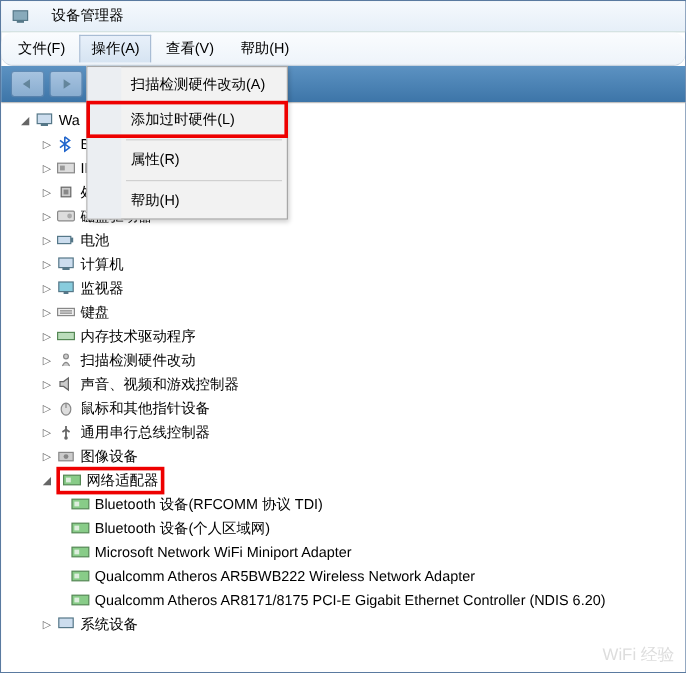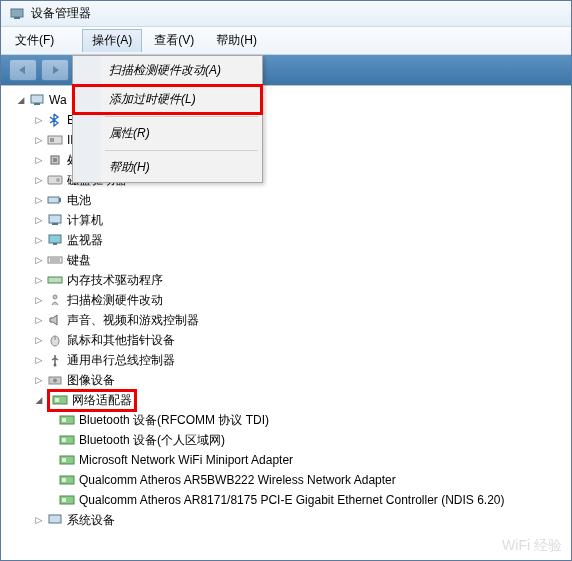--- a/index.html
+++ b/index.html
@@ -1,34 +1,34 @@
 <!DOCTYPE html>
 <html><head>
 <meta charset="utf-8">
 <style>
 * { box-sizing: border-box; margin: 0; padding: 0; }
 body { font-family: "Microsoft YaHei", "SimSun", Tahoma, sans-serif; font-size: 12px; background: #fff; width: 572px; height: 561px; overflow: hidden; position: relative; }
 .window { border: 1px solid #5a7aa0; background: #fff; width: 572px; height: 561px; display: flex; flex-direction: column; }
-.titlebar { background: linear-gradient(to bottom, #f5f9fd, #e6eff8); padding: 4px 8px; border-bottom: 1px solid #cdd; display: flex; align-items: center; gap: 6px; }
+.titlebar { background: linear-gradient(to bottom, #f5f9fd, #e6eff8); padding: 4px 8px; border-bottom: 1px solid #cdd; display: flex; align-items: center; gap: 18px; }
 .titlebar .icon { width: 16px; height: 16px; display: inline-flex; align-items: center; justify-content: center; }
-.menubar { background: linear-gradient(to bottom, #fafcfe, #eef4fa); border-bottom: 1px solid #c8d4e0; padding: 2px 4px; display: flex; gap: 2px; }
+.menubar { background: linear-gradient(to bottom, #fafcfe, #eef4fa); border-bottom: 1px solid #c8d4e0; padding: 2px 4px; display: flex; gap: 2px; border-radius: 10px; }
 .menu-item { padding: 3px 10px; cursor: default; }
-.menu-item.open { background: linear-gradient(to bottom, #e8f0fa, #d6e4f2); border: 1px solid #a8bcd4; border-bottom: none; padding: 2px 9px 3px; margin-left: 16px; }
+.menu-item.open { background: linear-gradient(to bottom, #e8f0fa, #d6e4f2); border: 1px solid #a8bcd4; border-bottom: none; padding: 2px 9px 3px; }
 .toolbar { background: linear-gradient(to bottom, #5c92c2, #3d75a8); padding: 4px 8px; display: flex; align-items: center; gap: 4px; }
 .toolbar-btn { width: 28px; height: 22px; background: linear-gradient(to bottom, #e8f0fc, #c4d8ee); border: 1px solid #6a8aae; border-radius: 3px; display: inline-flex; align-items: center; justify-content: center; color: #556; }
 .toolbar-btn.disabled { opacity: 0.55; }
 .tree-area { flex: 1; background: #fff; overflow: auto; padding: 4px 0 4px 6px; border-top: 1px solid #c0c0c0; }
 .tree-row { display: flex; align-items: center; height: 20px; white-space: nowrap; }
 .expander { width: 12px; height: 12px; display: inline-flex; align-items: center; justify-content: center; color: #666; font-size: 9px; margin-right: 2px; }
 .node-icon { width: 16px; height: 16px; margin-right: 4px; display: inline-flex; align-items: center; justify-content: center; }
 .indent-1 { padding-left: 8px; }
 .indent-2 { padding-left: 26px; }
 .indent-3 { padding-left: 52px; }
 .red-box { border: 3px solid #e00; padding: 0 2px; }
-.dropdown { position: absolute; top: 55px; left: 72px; width: 191px; background: #f2f2f2; border: 1px solid #a7a7a7; box-shadow: 2px 2px 4px rgba(0,0,0,0.2); z-index: 100; font-style: italic; }
+.dropdown { position: absolute; top: 55px; left: 72px; width: 168px; background: #f2f2f2; border: 1px solid #a7a7a7; box-shadow: 2px 2px 4px rgba(0,0,0,0.2); z-index: 100; }
 .dropdown-inner { border-left: 28px solid #ebeef2; }
 .dd-item { padding: 6px 10px; position: relative; left: -28px; width: calc(100% + 28px); padding-left: 36px; cursor: default; }
 .dd-item.hl { outline: 3px solid #e00; outline-offset: -2px; }
 .dd-sep { height: 1px; background: #d0d0d0; margin: 2px 4px; position: relative; left: -28px; width: calc(100% + 28px); margin-left: 32px; width: calc(100% - 8px); }
 .watermark { position: absolute; bottom: 6px; right: 10px; color: #ddd; font-size: 14px; z-index: 50; pointer-events: none; }
 svg { display: block; }
 </style>
 </head>
 <body>
 

